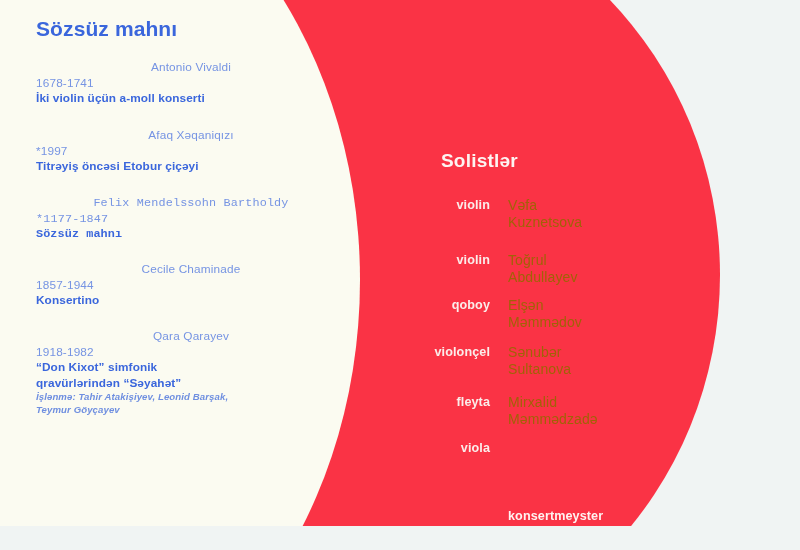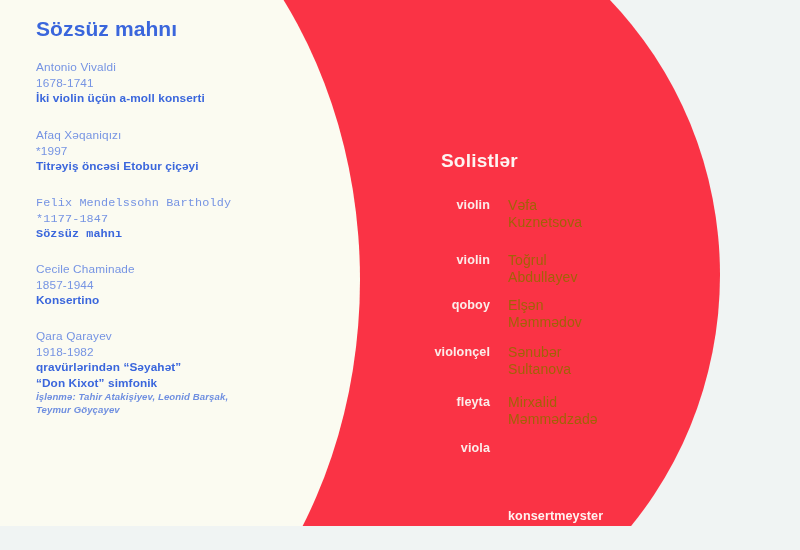--- a/index.html
+++ b/index.html
@@ -66,20 +66,21 @@
   }
   .prog-title {
     position:absolute; left:36px; top:17px;
     font-size:21px; font-weight:bold; color:#3A66DC;
     letter-spacing:0.1px;
   }
   .work { position:absolute; left:36px; width:310px; }
   .work .composer {
     font-size:11.8px; color:#7694E3; font-weight:400; line-height:15.5px;
     letter-spacing:0.15px;
+    text-align:center;
   }
   .work .years {
     font-size:11.8px; color:#7694E3; font-weight:400; line-height:15.5px;
     letter-spacing:0.15px;
   }
   .work .piece {
     font-size:11.8px; color:#3A66DC; font-weight:bold; line-height:15.5px;
     letter-spacing:0.1px;
   }
   .work .credit {
@@ -155,22 +156,22 @@
 
   <div class="work" style="top:262px;">
     <div class="composer">Cecile Chaminade</div>
     <div class="years">1857-1944</div>
     <div class="piece">Konsertino</div>
   </div>
 
   <div class="work" style="top:329px;">
     <div class="composer">Qara Qarayev</div>
     <div class="years">1918-1982</div>
+    <div class="piece">“Don Kixot” simfonik</div>
     <div class="piece">qravürlərindən “Səyahət”</div>
-    <div class="piece">“Don Kixot” simfonik</div>
     <div class="credit">İşlənmə: Tahir Atakişiyev, Leonid Barşak,</div>
     <div class="credit">Teymur Göyçayev</div>
   </div>
 
   <div class="solists-title">Solistlər</div>
 
   <div class="solist-row" style="left:340px;top:197px;">
     <div class="instr">violin</div>
     <div class="name">
       <div>Vəfa</div>

